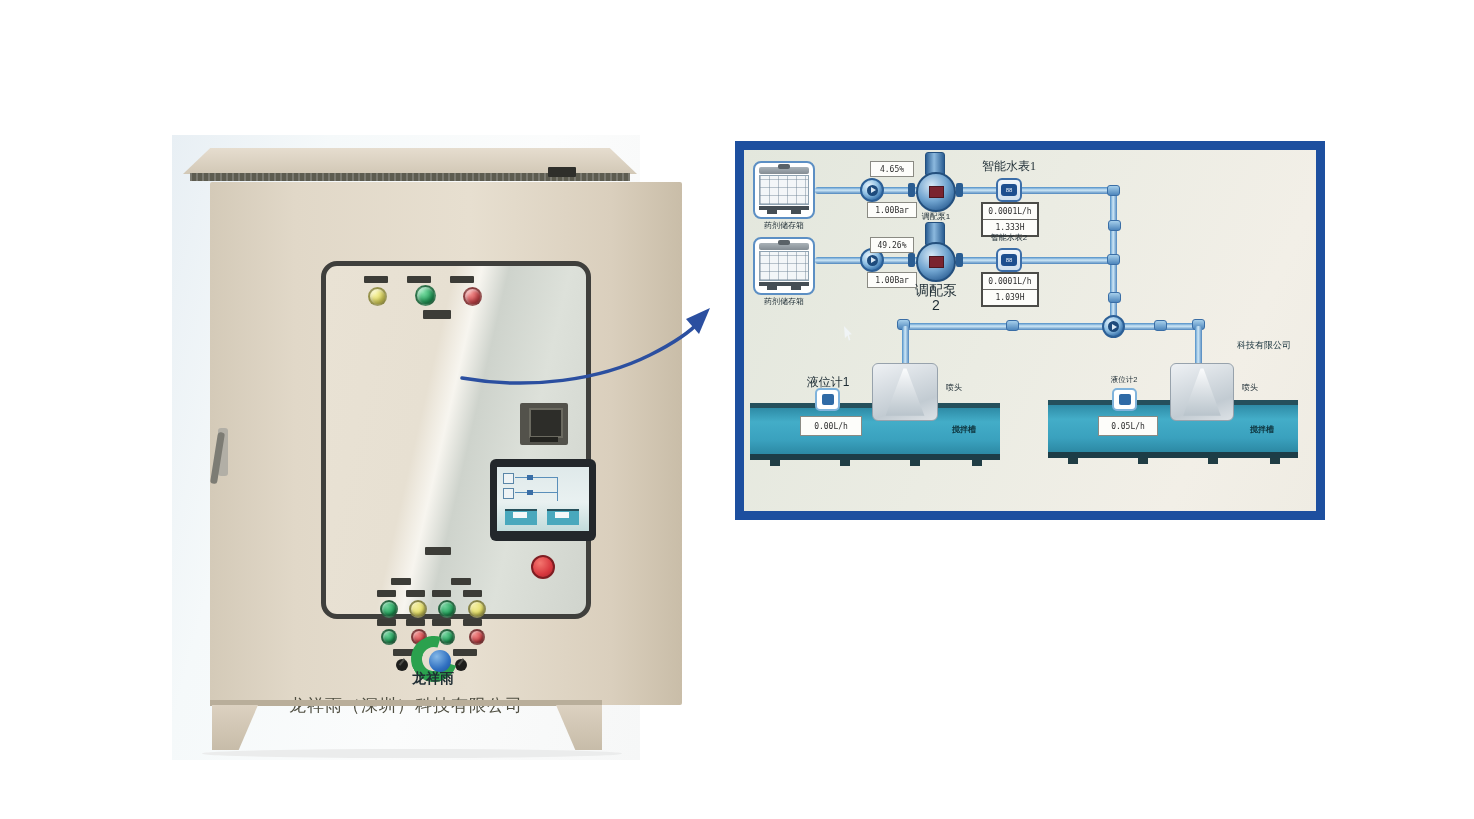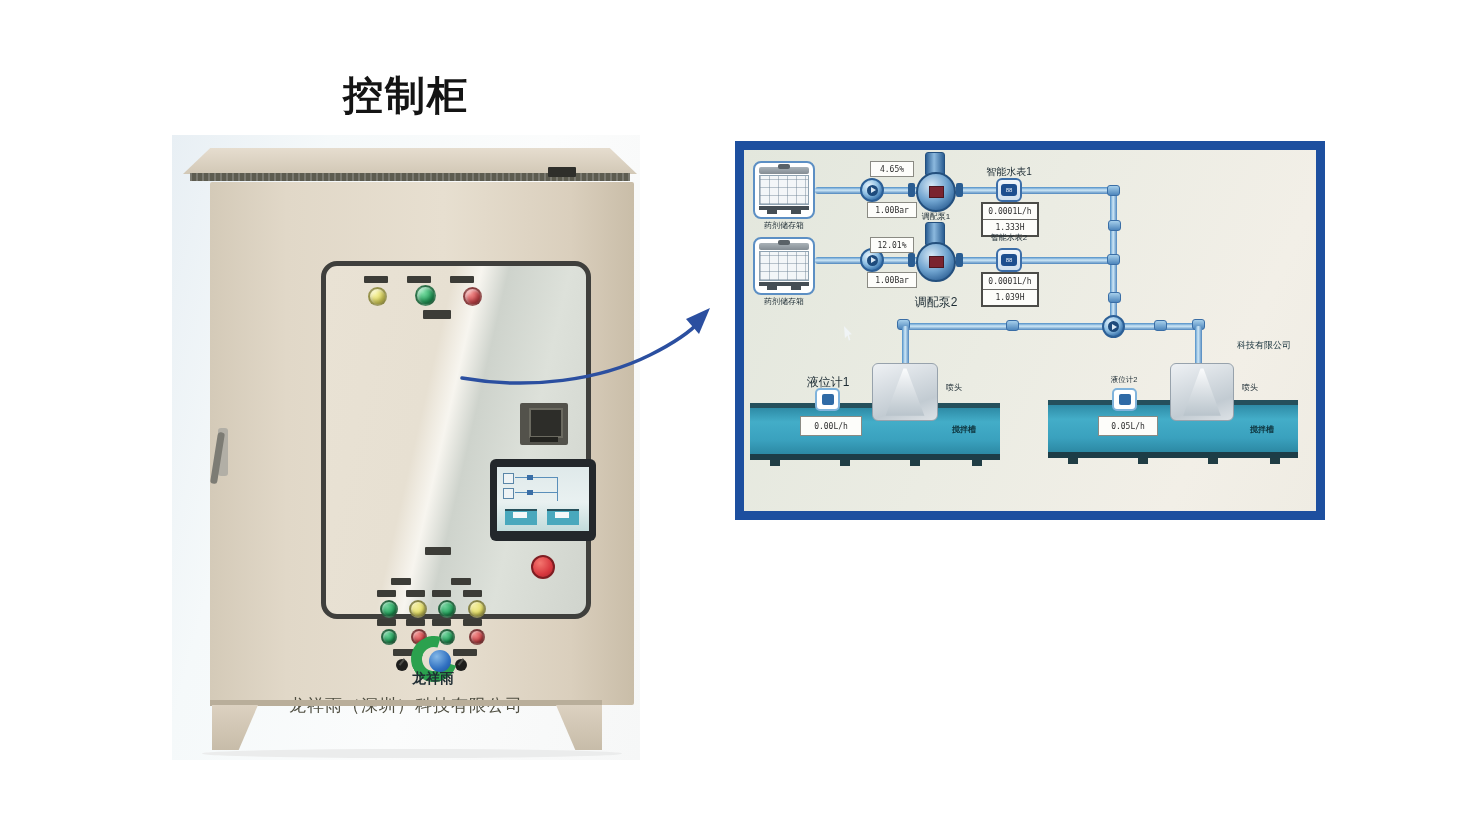--- a/index.html
+++ b/index.html
@@ -8,21 +8,21 @@
   .abs{position:absolute;}
   .ttl{position:absolute;text-align:center;color:#141414;font-weight:bold;letter-spacing:2px;}
   
   .photo{position:absolute;left:172px;top:135px;width:468px;height:625px;
          background:linear-gradient(105deg,#e8eff4 0%,#f5f9fa 25%,#fbfcfc 60%,#f6f7f7 100%);}
   .roof{position:absolute;left:11px;top:13px;width:454px;height:26px;
         background:linear-gradient(180deg,#e6ddcf,#d2c8b6);
         clip-path:polygon(6% 0,94% 0,100% 100%,0 100%);}
   .roofstrip{position:absolute;left:18px;top:38px;width:440px;height:8px;background:#5d5c50;
         background-image:repeating-linear-gradient(90deg,rgba(255,255,255,.18) 0 2px,transparent 2px 6px);}
-  .cabbody{position:absolute;left:38px;top:47px;width:424px;height:523px;border-radius:2px;
+  .cabbody{position:absolute;left:38px;top:47px;width:472px;height:523px;border-radius:2px;
         background:linear-gradient(90deg,#d4cab8 0%,#e1d8c8 18%,#e7dfd0 55%,#dacfbd 85%,#c9bda8 100%);}
   .window{position:absolute;left:111px;top:79px;width:260px;height:348px;border:5px solid #3f3f3c;border-radius:16px;
         background:linear-gradient(103deg,#e9e2d4 0%,#e7e0d2 38%,#f7f5ef 46%,#ced3cc 54%,#dde1da 72%,#d0d4cd 100%);}
   .chip{position:absolute;background:#3c3c37;border-radius:1px;}
   .light{position:absolute;border-radius:50%;border:2px solid rgba(60,60,55,.45);
         box-shadow:inset -2px -3px 4px rgba(0,0,0,.3),inset 2px 2px 3px rgba(255,255,255,.55);}
   .breaker{position:absolute;left:194px;top:137px;width:48px;height:42px;background:#53524b;border-radius:2px;}
   .breaker-in{position:absolute;left:9px;top:5px;width:30px;height:26px;background:#2d2d29;border:2px solid #6b6a60;}
   .breaker-dots{position:absolute;left:10px;top:34px;width:28px;height:5px;background:#23231f;}
   .hmi{position:absolute;left:164px;top:193px;width:106px;height:82px;background:#23272b;border-radius:6px;}
@@ -101,21 +101,20 @@
   .cursor{position:absolute;width:11px;height:15px;background:#f0f4f6;
         clip-path:polygon(0 0,72% 55%,44% 58%,58% 92%,44% 98%,32% 64%,8% 82%);
         filter:drop-shadow(0 0 1px #4a5560);z-index:6;}
   .mini{position:absolute;}
 </style>
 </head>
 <body>
 
 <div class="canvas">
 
-  <div class="ttl" style="left:172px;top:68px;width:468px;font-size:40px;">控制柜</div>
 
   <div class="photo">
     <div class="roof"></div>
     <div class="roofstrip"></div>
     <div class="chip" style="left:376px;top:32px;width:28px;height:10px;background:#2f2f2b;"></div>
 
     <div class="cabbody">
       <div class="handle"></div>
 
       <div class="window">
@@ -239,38 +238,38 @@
 
       <div class="vbox" style="left:126px;top:11px;width:44px;height:16px;">4.65%</div>
       <div class="vbox" style="left:123px;top:52px;width:50px;height:16px;">1.00Bar</div>
       <div class="dpump-cyl" style="left:181px;top:2px;"></div>
       <div class="flange" style="left:164px;top:33px;"></div>
       <div class="flange" style="left:212px;top:33px;"></div>
       <div class="dpump-body" style="left:172px;top:22px;">
           <div class="dpump-core"></div>
         </div>
       <div class="lbl" style="left:168px;top:63px;width:48px;font-size:8px;">调配泵1</div>
-      <div class="lbl" style="left:237px;top:16px;width:56px;font-size:10px;">智能水表1</div>
+      <div class="lbl" style="left:237px;top:10px;width:56px;font-size:12px;font-family:Liberation Serif, serif;">智能水表1</div>
       <div class="meter" style="left:252px;top:28px;">
           <div class="meter-core">88</div>
         </div>
       <div class="stack" style="left:237px;top:52px;width:58px;">
         <div class="row">0.0001L/h</div>
         <div class="row">1.333H</div>
       </div>
 
-      <div class="vbox" style="left:126px;top:87px;width:44px;height:16px;">12.01%</div>
+      <div class="vbox" style="left:126px;top:87px;width:44px;height:16px;">49.26%</div>
       <div class="vbox" style="left:123px;top:122px;width:50px;height:16px;">1.00Bar</div>
       <div class="dpump-cyl" style="left:181px;top:72px;"></div>
       <div class="flange" style="left:164px;top:103px;"></div>
       <div class="flange" style="left:212px;top:103px;"></div>
       <div class="dpump-body" style="left:172px;top:92px;">
           <div class="dpump-core"></div>
         </div>
-      <div class="lbl" style="left:168px;top:146px;width:48px;font-size:12px;">调配泵2</div>
+      <div class="lbl" style="left:168px;top:133px;width:48px;font-size:14px;">调配泵2</div>
       <div class="lbl" style="left:237px;top:84px;width:56px;font-size:8px;">智能水表2</div>
       <div class="meter" style="left:252px;top:98px;">
           <div class="meter-core">88</div>
         </div>
       <div class="stack" style="left:237px;top:122px;width:58px;">
         <div class="row">0.0001L/h</div>
         <div class="row">1.039H</div>
       </div>
 
       <div class="lbl" style="left:470px;top:191px;width:100px;font-size:9px;color:#17323c;">科技有限公司</div>

